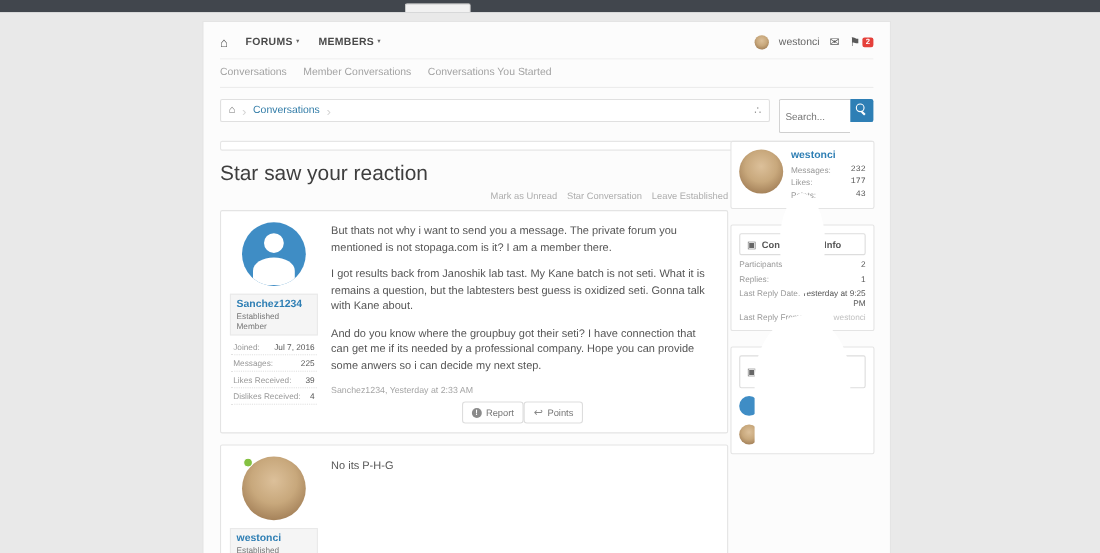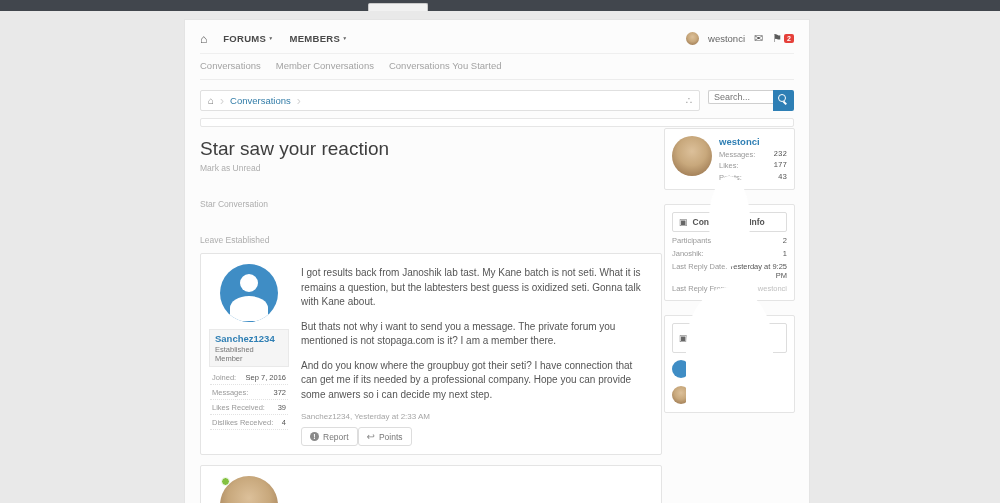--- a/index.html
+++ b/index.html
@@ -32,32 +32,32 @@
   .subnav span { font-size:9.5px; color:#a3a3a3; cursor:pointer; }
 
   
   .crumbrow { display:flex; margin-top:10px; gap:8px; }
   .crumbbar { flex:1; height:21px; background:#fff; border:1px solid #e0e0e0; border-radius:2px; display:flex; align-items:center; padding:0 7px; }
   .crumb-home { font-size:10px; color:#777; cursor:pointer; }
   .crumb-sep { color:#d5d5d5; font-size:12px; margin:0 6px; }
   .crumb-link { font-size:9.5px; color:#337da8; cursor:pointer; }
   .crumb-tree { margin-left:auto; font-size:10px; color:#9a9a9a; cursor:pointer; }
   .searchbox { display:flex; width:86px; }
-  .searchbox input { width:65px; height:14px; border:1px solid #cfcfcf; border-right:none; border-radius:2px 0 0 2px; font-size:9px; padding:0 5px; color:#555; background:#fff; font-family:"Liberation Sans",sans-serif; }
+  .searchbox input { width:65px; height:31px; border:1px solid #cfcfcf; border-right:none; border-radius:2px 0 0 2px; font-size:9px; padding:0 5px; color:#555; background:#fff; font-family:"Liberation Sans",sans-serif; }
   .search-btn { width:21px; height:21px; background:#2e7fb5; border:none; border-radius:0 2px 2px 0; cursor:pointer; position:relative; }
   .mag { position:absolute; left:5px; top:4px; width:10px; height:10px; }
   .mag::before { content:""; position:absolute; width:6px; height:6px; border:1.5px solid #fff; border-radius:50%; left:0; top:0; }
   .mag::after { content:""; position:absolute; width:4px; height:1.5px; background:#fff; transform:rotate(45deg); left:5px; top:8px; }
 
   .notice-strip { margin-top:7px; height:9px; background:#fff; border:1px solid #e6e6e6; border-radius:2px; }
 
   .page-title { margin-top:11px; font-size:19px; font-weight:400; color:#3e3e3e; }
 
   .main-col { width:462px; margin-top:2px; }
-  .actions-row { display:flex; justify-content:flex-end; gap:26px; margin:3px 0 8px;flex-direction:column; }
+  .actions-row { display:flex; justify-content:flex-end; gap:9px; margin:3px 0 8px; }
   .actions-row span { font-size:8.5px; color:#adadad; cursor:pointer; }
 
   
   .msg { background:#fff; border:1px solid #e4e4e4; border-radius:2px; display:flex; padding:8px; margin-bottom:10px; }
   .author-col { width:80px; flex-shrink:0; }
   .avatar-big { width:58px; height:58px; border-radius:50%; margin:2px auto 0; position:relative; }
   .person { background:#3f8dc5; overflow:hidden; }
   .person::before { content:""; position:absolute; width:32%; height:32%; background:#fff; border-radius:50%; left:34%; top:17%; }
   .person::after { content:""; position:absolute; width:66%; height:42%; background:#fff; border-radius:50% 50% 4px 4px; left:17%; top:56%; }
   .online-dot { position:absolute; left:1px; top:1px; width:9px; height:9px; background:#84c141; border:1.5px solid #fff; border-radius:50%; }
@@ -65,21 +65,21 @@
   .author-name { font-size:9.5px; font-weight:bold; color:#2f7fb4; cursor:pointer; display:block; }
   .author-title { font-size:7.5px; color:#777; margin-top:1px; }
   .stats { margin-top:3px; padding:0 1px; }
   .stat-row { display:flex; justify-content:space-between; padding:2.5px 2px; border-bottom:1px dotted #e2e2e2; }
   .stat-row .lbl { font-size:7.5px; color:#999; }
   .stat-row .val { font-size:7.5px; color:#555; }
 
   .msg-body { flex:1; padding:4px 4px 0 12px; display:flex; flex-direction:column; }
   .msg-body p { font-size:10px; color:#555; line-height:1.45; margin-bottom:10px; }
   .msg-meta { font-size:8px; color:#a5a5a5; margin-top:auto; cursor:pointer; }
-  .msg-footer { display:flex; justify-content:flex-start; margin-top:6px; }
+  .msg-footer { display:flex; justify-content:center; margin-top:6px; }
   .btn { display:inline-flex; align-items:center; gap:4px; background:#fff; border:1px solid #ddd; border-radius:3px; padding:3px 8px; font-size:8.5px; color:#777; cursor:pointer; }
   .report-ico { display:inline-block; width:9px; height:9px; background:#8a8a8a; color:#fff; border-radius:50%; font-size:7px; line-height:9px; text-align:center; font-weight:bold; }
   .reply-arrow { font-size:10px; color:#888; }
 
   
   .sidebar { position:absolute; top:108px; right:14px; width:131px; }
   .visitor { background:#fff; border:1px solid #e4e4e4; border-radius:2px; padding:7px; display:flex; gap:7px; }
   .avatar-mid { width:40px; height:40px; border-radius:50%; flex-shrink:0; cursor:pointer; }
   .visitor-info { flex:1; }
   .visitor-name { font-size:9.5px; font-weight:bold; color:#2f7fb4; cursor:pointer; }
@@ -164,39 +164,39 @@
       <div class="msg">
         <div class="author-col">
           <div class="avatar-big person"></div>
           <div class="name-box">
             <span class="author-name">Sanchez1234</span>
             <div class="author-title">Established Member</div>
           </div>
           <div class="stats">
             <div class="stat-row">
                 <span class="lbl">Joined:</span>
-                <span class="val">Sep 7, 2016</span>
+                <span class="val">Jul 7, 2016</span>
               </div>
             <div class="stat-row">
                 <span class="lbl">Messages:</span>
-                <span class="val">372</span>
+                <span class="val">225</span>
               </div>
             <div class="stat-row">
                 <span class="lbl">Likes Received:</span>
                 <span class="val">39</span>
               </div>
             <div class="stat-row">
                 <span class="lbl">Dislikes Received:</span>
                 <span class="val">4</span>
               </div>
           </div>
         </div>
         <div class="msg-body">
+          <p>But thats not why i want to send you a message. The private forum you mentioned is not stopaga.com is it? I am a member there.</p>
           <p>I got results back from Janoshik lab tast. My Kane batch is not seti. What it is remains a question, but the labtesters best guess is oxidized seti. Gonna talk with Kane about.</p>
-          <p>But thats not why i want to send you a message. The private forum you mentioned is not stopaga.com is it? I am a member there.</p>
           <p>And do you know where the groupbuy got their seti? I have connection that can get me if its needed by a professional company. Hope you can provide some anwers so i can decide my next step.</p>
           <div class="msg-meta">Sanchez1234, Yesterday at 2:33 AM</div>
           <div class="msg-footer">
             <span class="btn">
                 <span class="report-ico">!</span>
                 <span>Report</span>
               </span>
             <span class="btn">
                 <span class="reply-arrow">↩</span>
                 <span>Points</span>
@@ -210,20 +210,21 @@
           <div class="avatar-big photo">
               <span class="online-dot"></span>
             </div>
           <div class="name-box">
             <span class="author-name">westonci</span>
             <div class="author-title">Established Member</div>
           </div>
 
         </div>
         <div class="msg-body">
+          <p>No its P-H-G</p>
 
         </div>
       </div>
 
     </div>
 
     <div class="sidebar">
       <div class="visitor">
         <div class="avatar-mid photo"></div>
         <div class="visitor-info">
@@ -246,21 +247,21 @@
       <div class="sblock">
         <div class="sblock-head">
           <span class="ico">▣</span>
           <span class="ttl">Conversation Info</span>
         </div>
         <div class="irow">
             <span class="lbl">Participants:</span>
             <span class="val">2</span>
           </div>
         <div class="irow">
-            <span class="lbl">Janoshik:</span>
+            <span class="lbl">Replies:</span>
             <span class="val">1</span>
           </div>
         <div class="irow">
             <span class="lbl">Last Reply Date:</span>
             <span class="val">Yesterday at 9:25 PM</span>
           </div>
         <div class="irow">
             <span class="lbl">Last Reply From:</span>
             <span class="val muted">westonci</span>
           </div>

